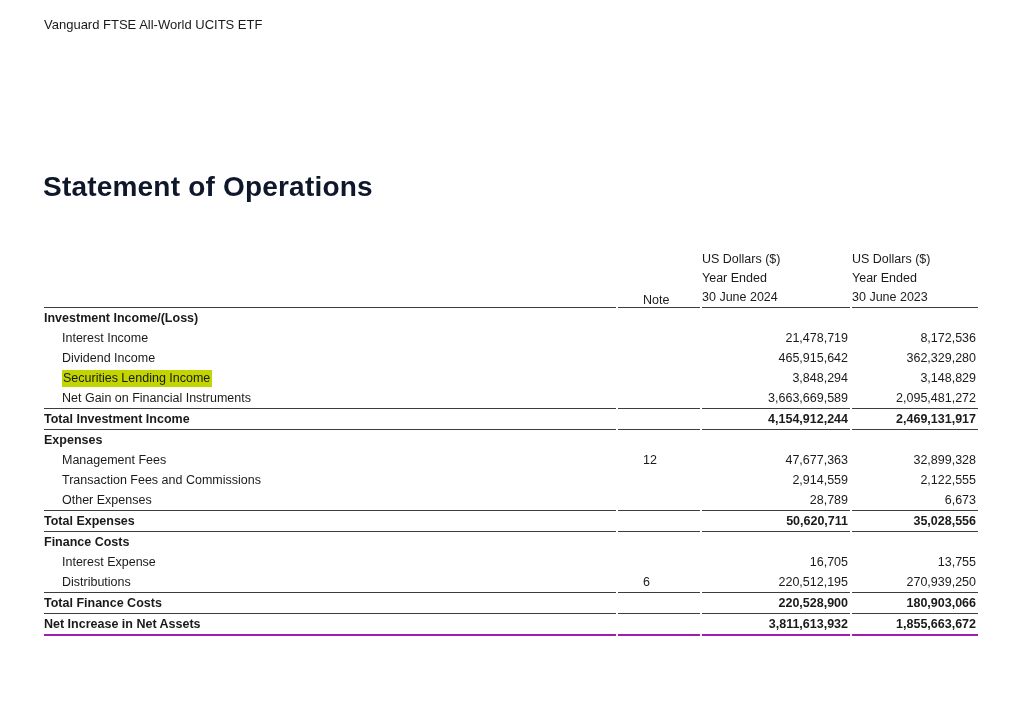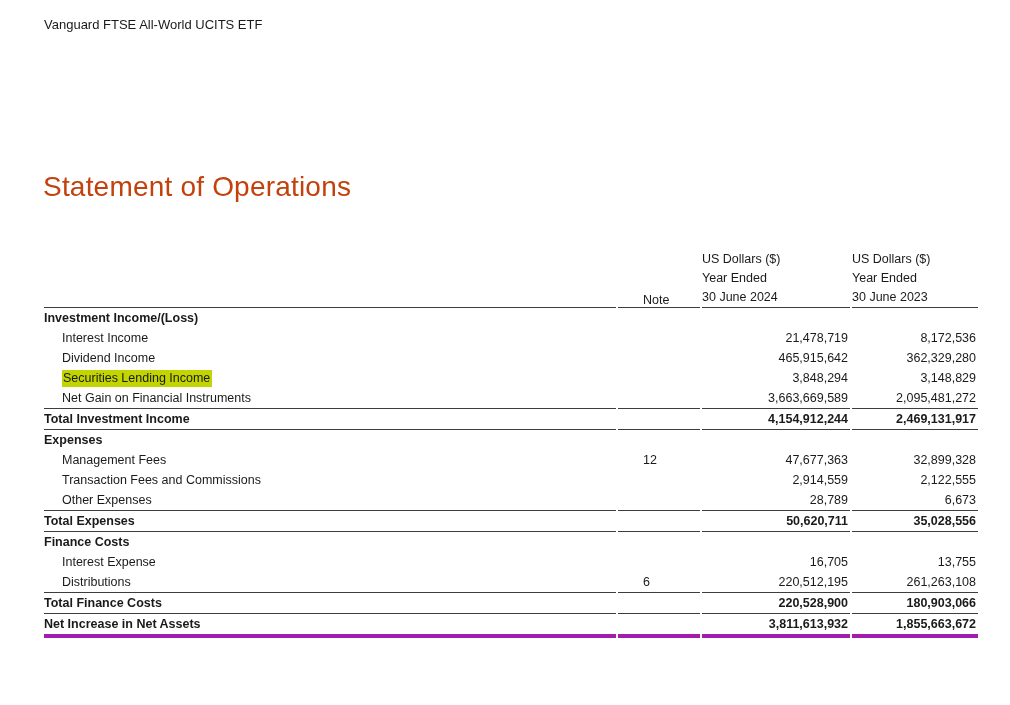--- a/index.html
+++ b/index.html
@@ -21,23 +21,23 @@
     top: 17px;
     font-size: 13px;
     line-height: 16px;
   }
   .page-title {
     position: absolute;
     left: 43px;
     top: 171px;
     margin: 0;
     font-size: 28px;
-    font-weight: 400;
+    font-weight: 700;
     letter-spacing: 0.2px;
-    color: #c2410c;
+    color: #0f172a;
   }
   table.statement {
     position: absolute;
     left: 42px;
     top: 250px;
     width: 938px;
     border-collapse: separate;
     border-spacing: 2px 0;
     font-size: 12.5px;
     table-layout: fixed;
@@ -53,21 +53,21 @@
     white-space: nowrap;
     overflow: visible;
   }
   tr.hdr td { vertical-align: bottom; height: 57px; }
   tr.hdr td.money div { line-height: 19px; text-align: left; }
   .money { text-align: right; padding-right: 2px; }
   .note-cell { padding-left: 25px; }
   .indent { padding-left: 18px; }
   .bold { font-weight: 700; }
   td.rule-dark  { border-bottom: 1px solid #3d3d3d; }
-  td.rule-thick { border-bottom: 4px solid #a21caf; }
+  td.rule-thick { border-bottom: 2px solid #a21caf; }
   .highlight {
     background: var(--hl, #c2d500);
     padding: 1px 2px 2px 1px;
     margin-top: 28px;
   }
 </style>
 </head>
 <body>
 
 <div class="fund-name">Vanguard FTSE All-World UCITS ETF</div>
@@ -173,21 +173,21 @@
       <tr>
         <td class="indent">Interest Expense</td>
         <td class="note-cell"></td>
         <td class="money">16,705</td>
         <td class="money">13,755</td>
       </tr>
       <tr>
         <td class="indent rule-dark">Distributions</td>
         <td class="note-cell rule-dark">6</td>
         <td class="money rule-dark">220,512,195</td>
-        <td class="money rule-dark">261,263,108</td>
+        <td class="money rule-dark">270,939,250</td>
       </tr>
       <tr>
         <td class="bold rule-dark">Total Finance Costs</td>
         <td class="note-cell rule-dark"></td>
         <td class="money bold rule-dark">220,528,900</td>
         <td class="money bold rule-dark">180,903,066</td>
       </tr>
       <tr>
         <td class="bold rule-thick">Net Increase in Net Assets</td>
         <td class="note-cell rule-thick"></td>

